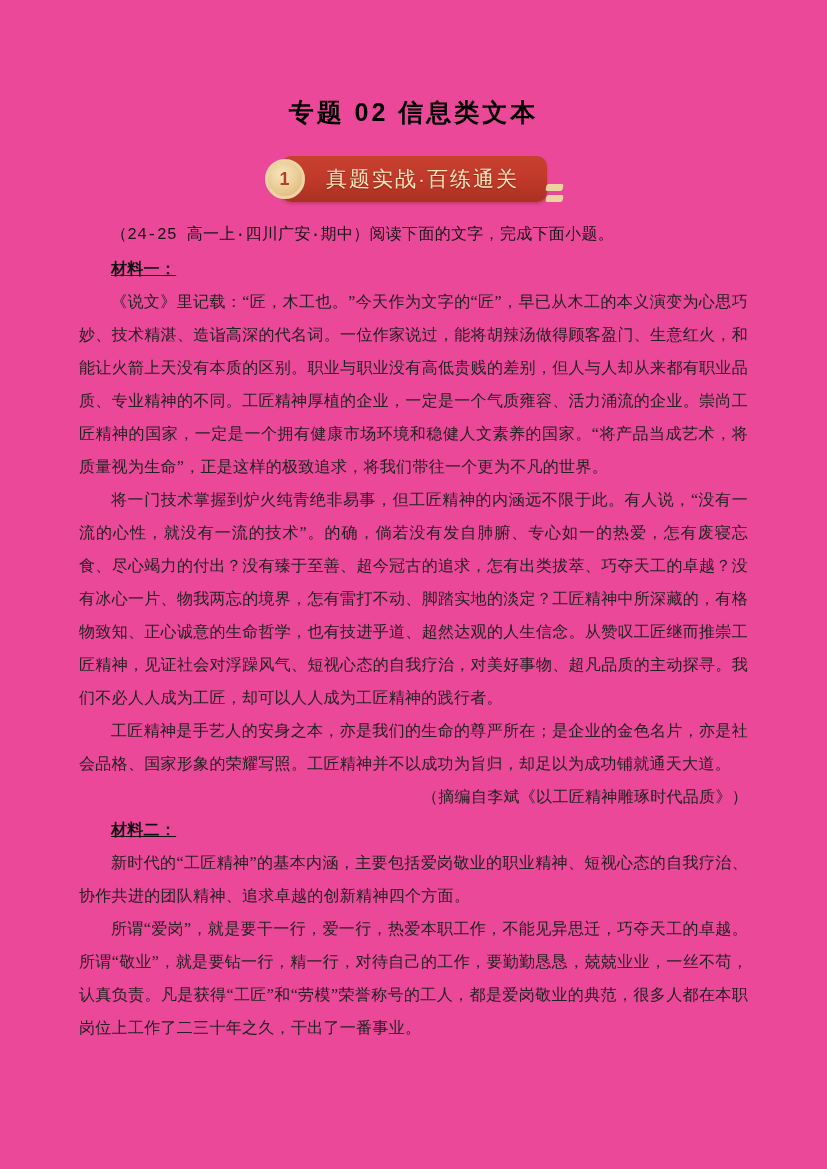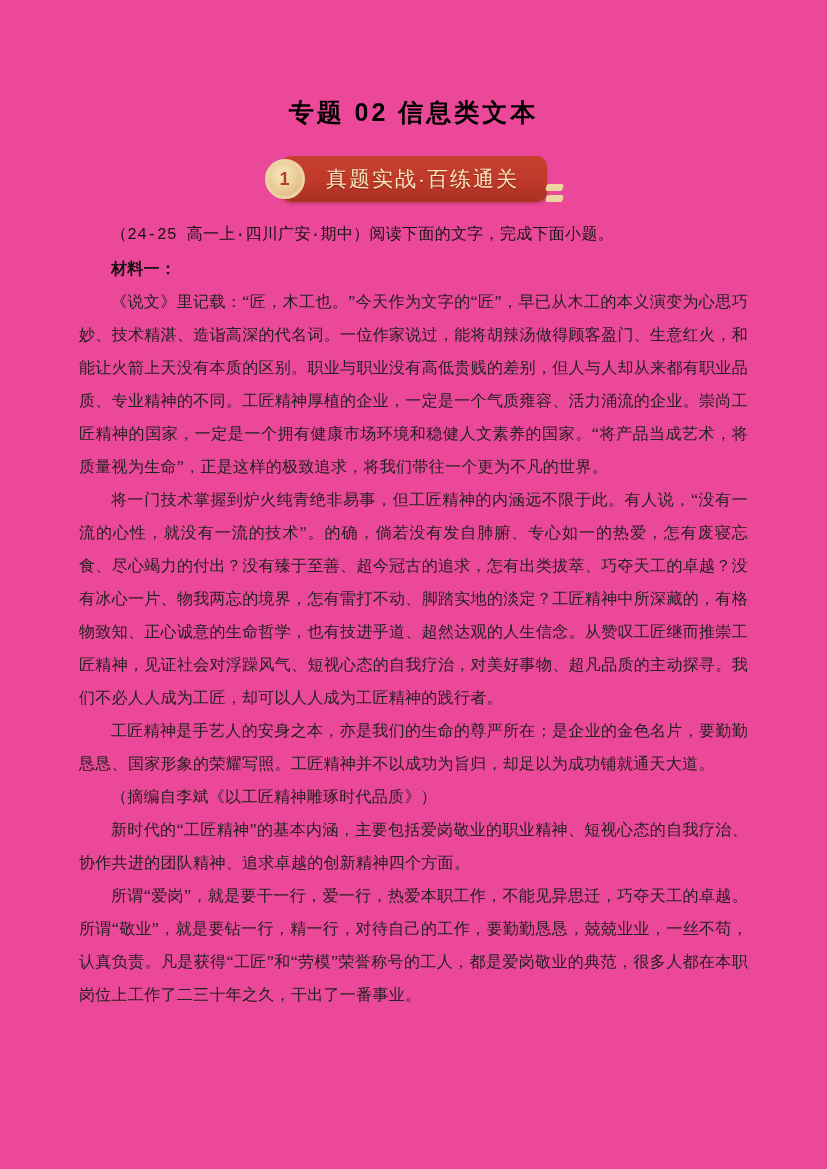--- a/index.html
+++ b/index.html
@@ -84,24 +84,25 @@
     text-align:justify;
     letter-spacing:0.3px;
   }
   .content p { margin:0; text-indent:2em; }
   .intro-line { font-family:Liberation Mono, monospace; color:#141414; }
   .material-heading {
     font-weight:700;
     text-indent:2em;
     margin:0;
     color:#111111;
+    text-decoration:underline;
   }
   .material-para { color:#222222; }
   .attribution {
-    text-align:left;
+    text-align:right;
     text-indent:0;
     color:#222222;
   }
 </style>
 </head>
 <body>
 
 <div class="page">
 
   <h1 class="doc-title">专题 02 信息类文本</h1>
@@ -120,24 +121,25 @@
   <div class="content">
 
     <p class="intro-line">（24-25 高一上·四川广安·期中）阅读下面的文字，完成下面小题。</p>
 
     <p class="material-heading">材料一：</p>
 
     <p class="material-para">《说文》里记载：“匠，木工也。”今天作为文字的“匠”，早已从木工的本义演变为心思巧妙、技术精湛、造诣高深的代名词。一位作家说过，能将胡辣汤做得顾客盈门、生意红火，和能让火箭上天没有本质的区别。职业与职业没有高低贵贱的差别，但人与人却从来都有职业品质、专业精神的不同。工匠精神厚植的企业，一定是一个气质雍容、活力涌流的企业。崇尚工匠精神的国家，一定是一个拥有健康市场环境和稳健人文素养的国家。“将产品当成艺术，将质量视为生命”，正是这样的极致追求，将我们带往一个更为不凡的世界。</p>
 
     <p class="material-para">将一门技术掌握到炉火纯青绝非易事，但工匠精神的内涵远不限于此。有人说，“没有一流的心性，就没有一流的技术”。的确，倘若没有发自肺腑、专心如一的热爱，怎有废寝忘食、尽心竭力的付出？没有臻于至善、超今冠古的追求，怎有出类拔萃、巧夺天工的卓越？没有冰心一片、物我两忘的境界，怎有雷打不动、脚踏实地的淡定？工匠精神中所深藏的，有格物致知、正心诚意的生命哲学，也有技进乎道、超然达观的人生信念。从赞叹工匠继而推崇工匠精神，见证社会对浮躁风气、短视心态的自我疗治，对美好事物、超凡品质的主动探寻。我们不必人人成为工匠，却可以人人成为工匠精神的践行者。</p>
 
-    <p class="material-para">工匠精神是手艺人的安身之本，亦是我们的生命的尊严所在；是企业的金色名片，要勤勤恳恳、国家形象的荣耀写照。工匠精神并不以成功为旨归，却足以为成功铺就通天大道。</p>
+    <p class="material-para">工匠精神是手艺人的安身之本，亦是我们的生命的尊严所在；是企业的金色名片，亦是社会品格、国家形象的荣耀写照。工匠精神并不以成功为旨归，却足以为成功铺就通天大道。</p>
 
     <p class="material-para attribution">（摘编自李斌《以工匠精神雕琢时代品质》）</p>
 
+    <p class="material-heading">材料二：</p>
 
     <p class="material-para">新时代的“工匠精神”的基本内涵，主要包括爱岗敬业的职业精神、短视心态的自我疗治、协作共进的团队精神、追求卓越的创新精神四个方面。</p>
 
     <p class="material-para">所谓“爱岗”，就是要干一行，爱一行，热爱本职工作，不能见异思迁，巧夺天工的卓越。所谓“敬业”，就是要钻一行，精一行，对待自己的工作，要勤勤恳恳，兢兢业业，一丝不苟，认真负责。凡是获得“工匠”和“劳模”荣誉称号的工人，都是爱岗敬业的典范，很多人都在本职岗位上工作了二三十年之久，干出了一番事业。</p>
 
 
   </div>
 
 </div>
 

